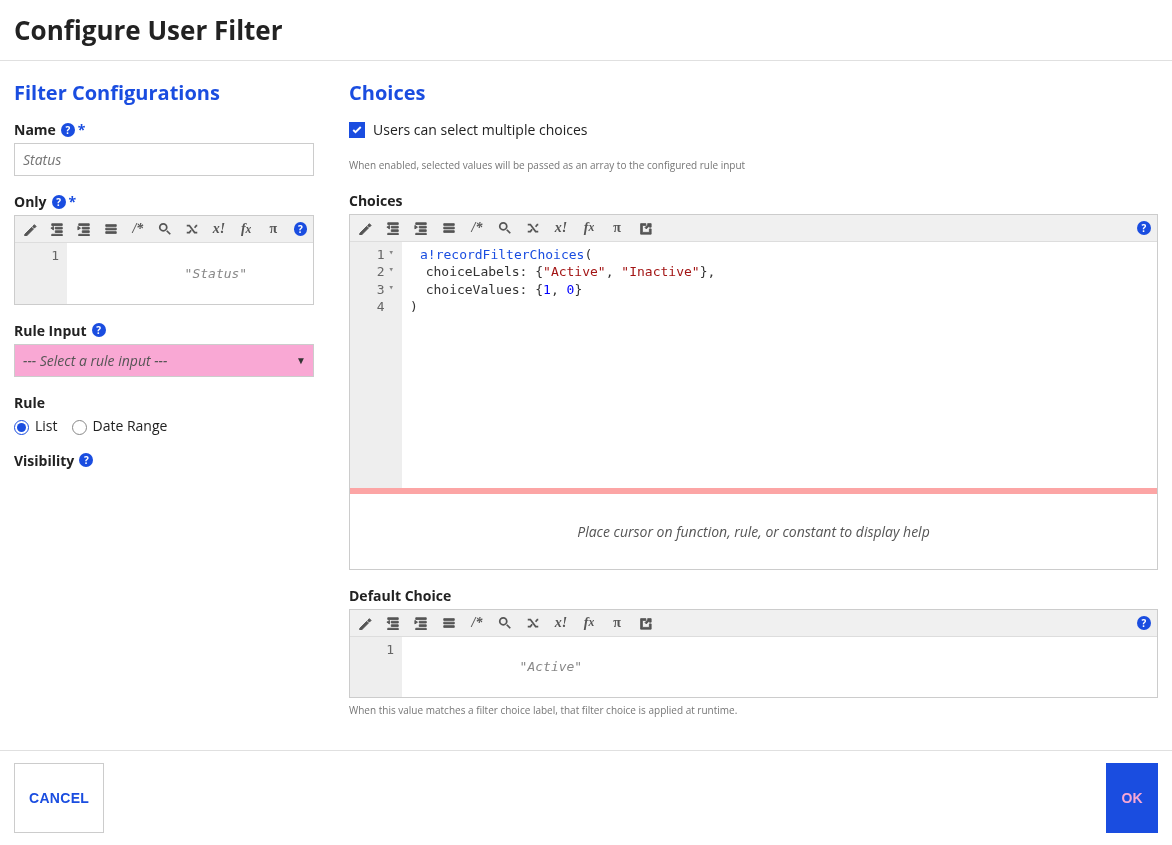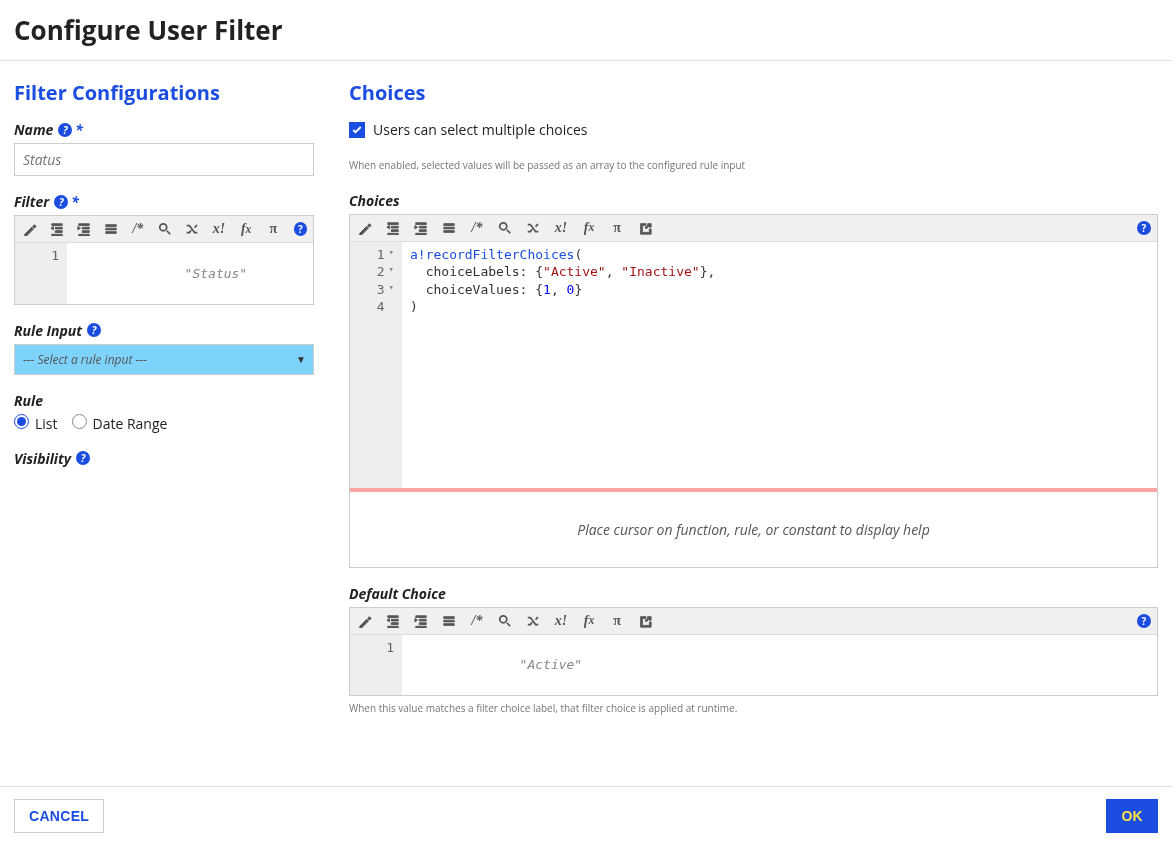--- a/index.html
+++ b/index.html
@@ -49,21 +49,20 @@
     font-weight: 700;
     margin: 0 0 14px 0;
   }
   .field-label {
     font-weight: 700;
     font-size: 14px;
     margin-bottom: 4px;
     display: flex;
     align-items: center;
     gap: 2px;
-    font-style: italic;
   }
   .req {
     color: #1a4de0;
     margin-left: 1px;
   }
   .help-icon {
     display: inline-flex;
     align-items: center;
     justify-content: center;
     width: 14px;
@@ -92,44 +91,44 @@
     line-height: 1.35;
   }
   .field { margin-bottom: 16px; }
   .select-wrap {
     position: relative;
   }
   .select {
     width: 100%;
     border: 1px solid #ccc;
     padding: 6px 28px 6px 8px;
-    font-size: 12px;
+    font-size: 14px;
     font-style: italic;
     color: #555;
-    background: #7dd3fc;
+    background: #f9a8d4;
     appearance: none;
     cursor: pointer;
   }
   .select-arrow {
     position: absolute;
     right: 8px; top: 50%;
     transform: translateY(-50%);
     font-size: 10px;
     pointer-events: none;
     color: #333;
   }
   .radio-row {
     display: flex;
     gap: 14px;
     align-items: center;
     margin-top: 4px;
   }
   .radio {
     display: inline-flex;
-    align-items: flex-start;
+    align-items: flex-end;
     gap: 6px;
     cursor: pointer;
     font-size: 14px;
   }
   .radio-dot {
     width: 15px; height: 15px;
     border-radius: 50%;
     border: 1.5px solid #888;
     display: inline-flex;
     align-items: center;
@@ -205,58 +204,58 @@
   }
   .gutter .ln { display: flex; justify-content:flex-end; gap:4px; }
   .gutter .fold { color: #888; font-size: 9px; }
   .code {
     padding: 4px 8px;
     flex: 1;
     white-space: pre;
     overflow: auto;
     color: #333;
   }
-  .code .kw { color: #1a4de0; }
+  .code .kw { color: #1a4de0; margin-left: 10px; }
   .code .str { color: #a31515; }
   .code .num { color: #0000ff; }
   .code .key { color: #333; }
   .small-editor .editor-body { min-height: 56px; }
   .label-editor .editor-body { min-height: 56px; }
   .choices-editor .editor-body { min-height: 246px; }
   .editor-help-band {
-    border-top: 4px solid #fca5a5;
+    border-top: 6px solid #fca5a5;
     color: #555;
     font-style: italic;
     text-align: center;
     padding: 28px 10px;
     font-size: 14px;
   }
   .footer {
     border-top: 1px solid #e0e0e0;
     padding: 12px 14px;
     display: flex;
     justify-content: space-between;
     background:#fff;
   }
   .btn {
-    padding: 8px 14px;
+    padding: 26px 14px;
     font-size: 14px;
     font-weight: 600;
     cursor: pointer;
     border: 1px solid transparent;
     letter-spacing: .3px;
   }
   .btn-cancel {
     background: #fff;
     color: #1a4de0;
     border-color: #ccc;
   }
   .btn-ok {
     background: #1a4de0;
-    color: #fde047;
+    color: #f9a8d4;
   }
   .code-placeholder {
     color: #888;
     font-style: italic;
     font-family: "SFMono-Regular", Consolas, "Menlo", monospace;
   }
 </style>
 </head>
 <body>
 
@@ -275,21 +274,21 @@
         <div class="field-label">
           <span>Name</span>
           <span class="help-icon">?</span>
           <span class="req">*</span>
         </div>
         <input class="text-input" type="text" placeholder="Status" style="">
       </div>
 
       <div class="field">
         <div class="field-label">
-          <span>Filter</span>
+          <span>Only</span>
           <span class="help-icon">?</span>
           <span class="req">*</span>
         </div>
         <div class="editor label-editor">
           <div class="editor-toolbar">
             <span class="tool">
                 <svg viewBox="0 0 16 16">
                   <path d="M2 14l8-8 2 2-8 8H2v-2zm9-9l2-2 2 2-2 2-2-2z"></path>
                 </svg>
               </span>

